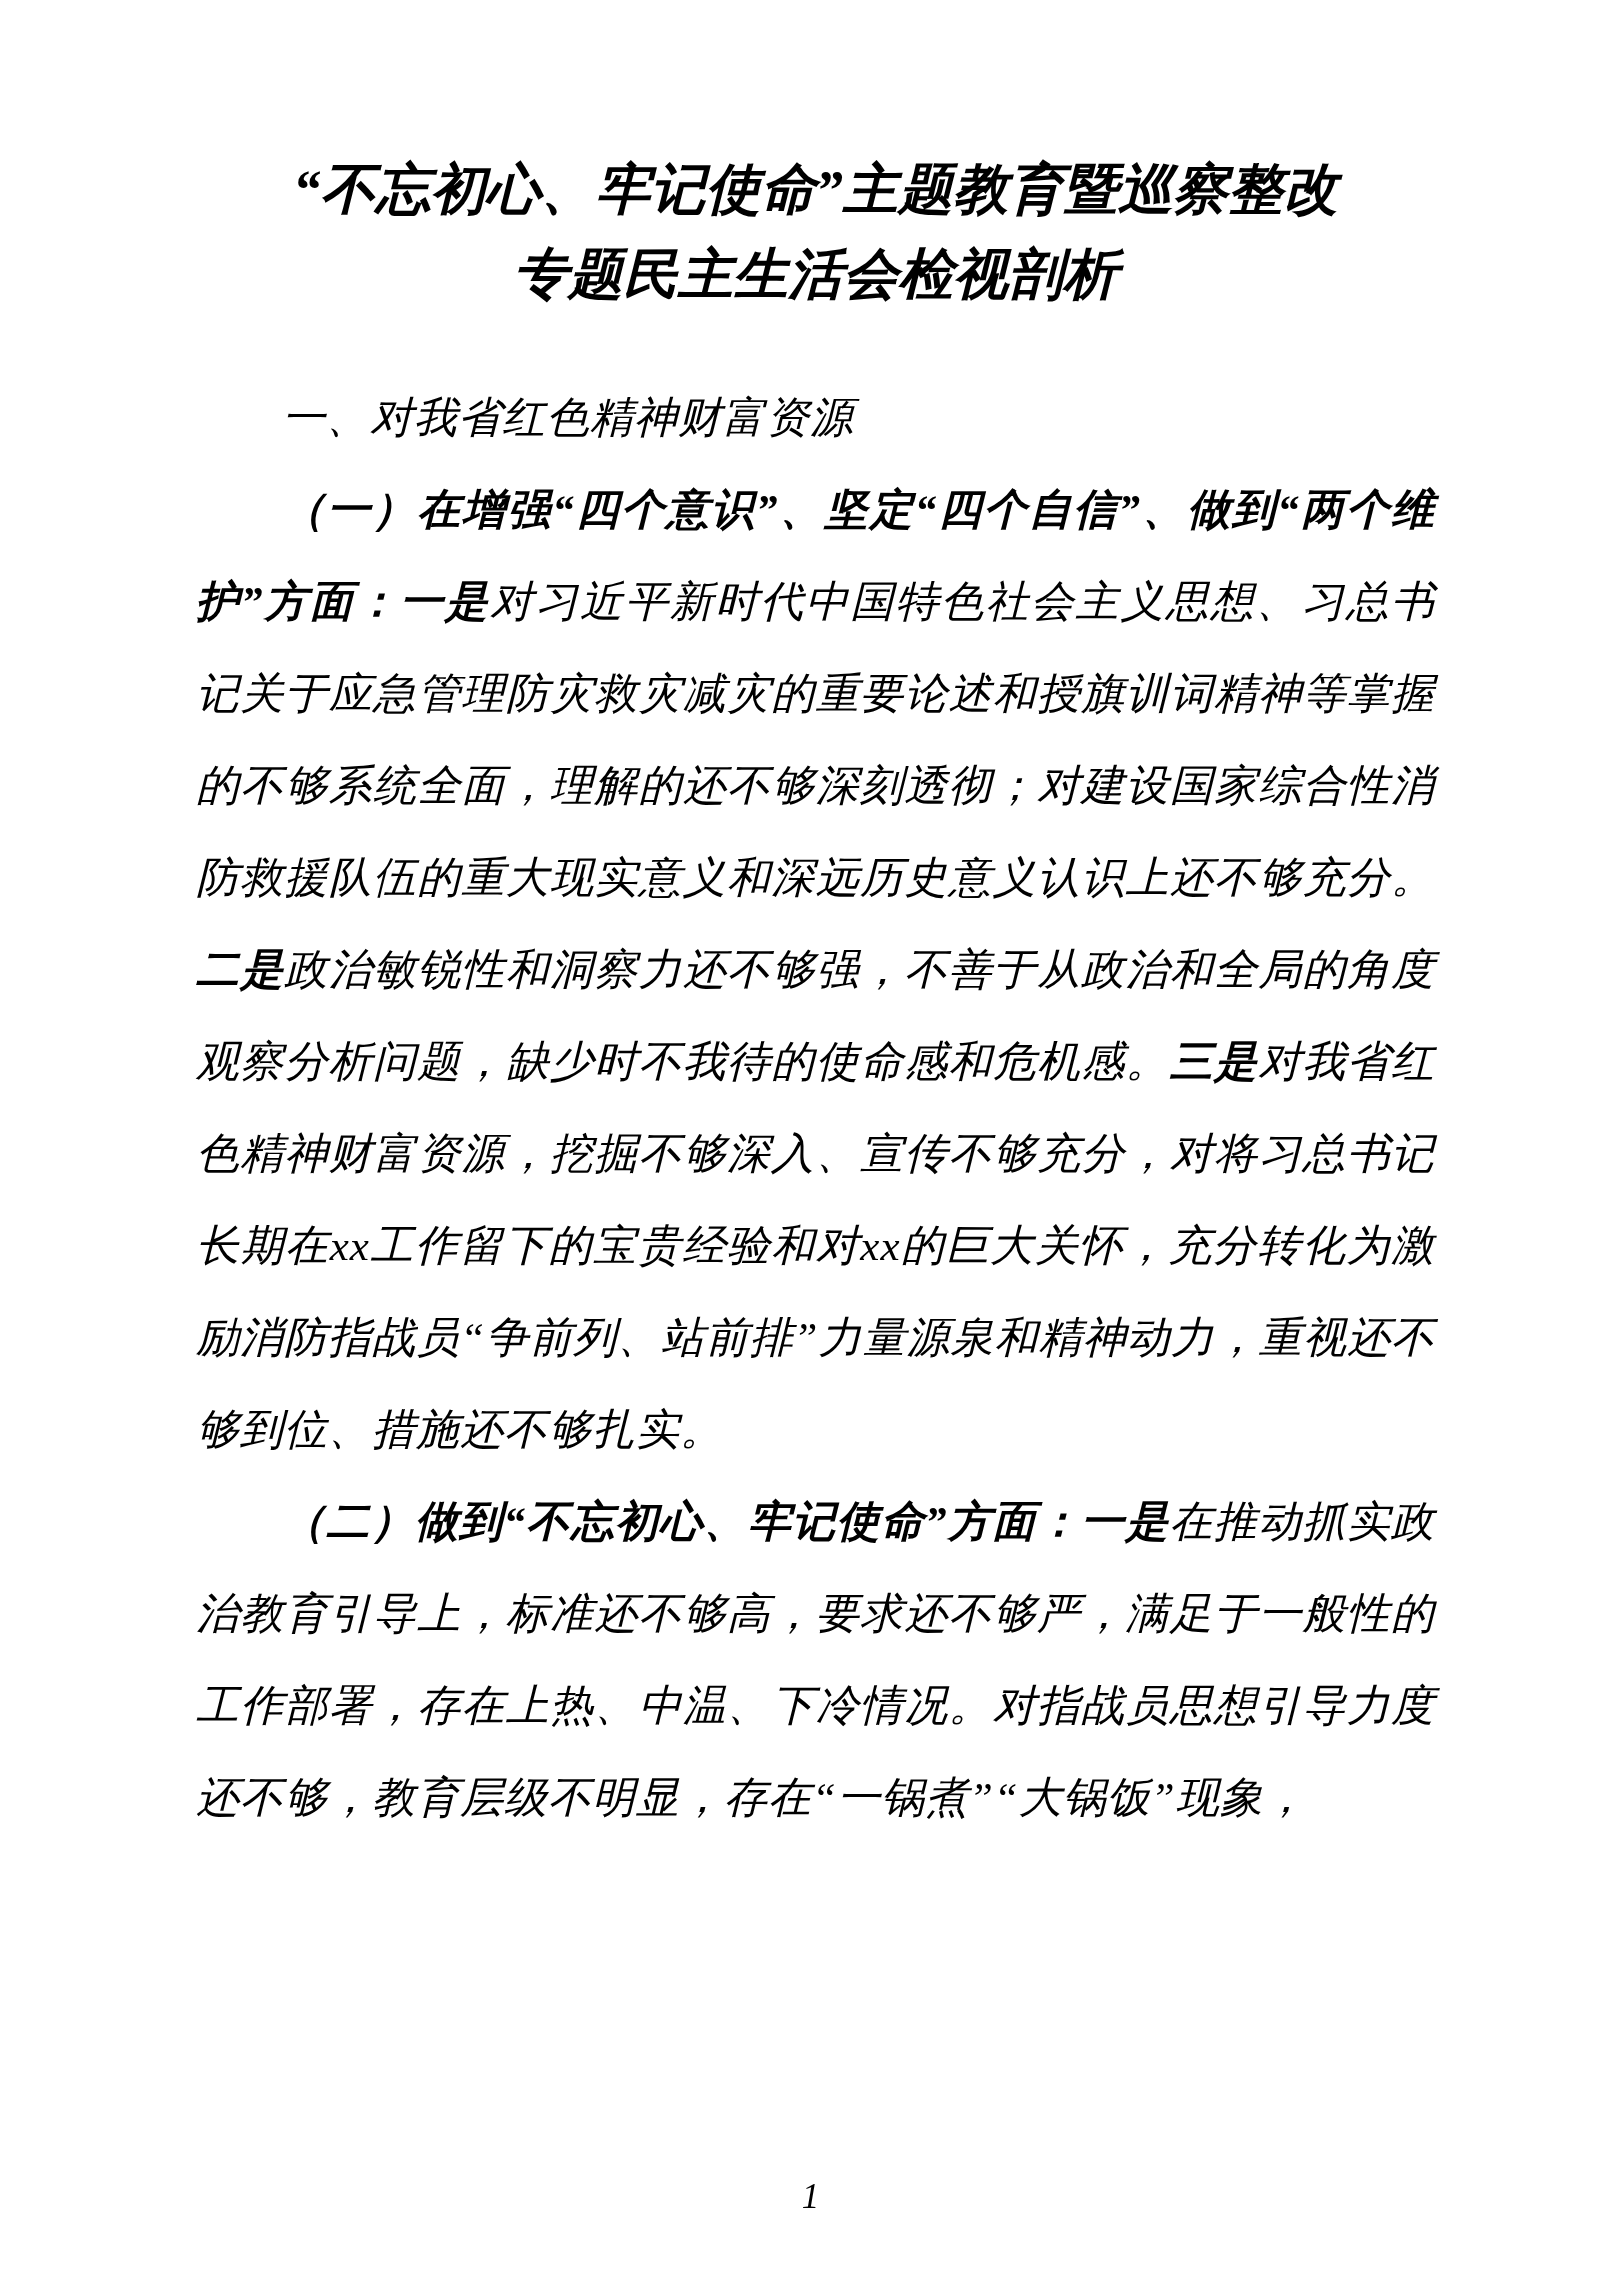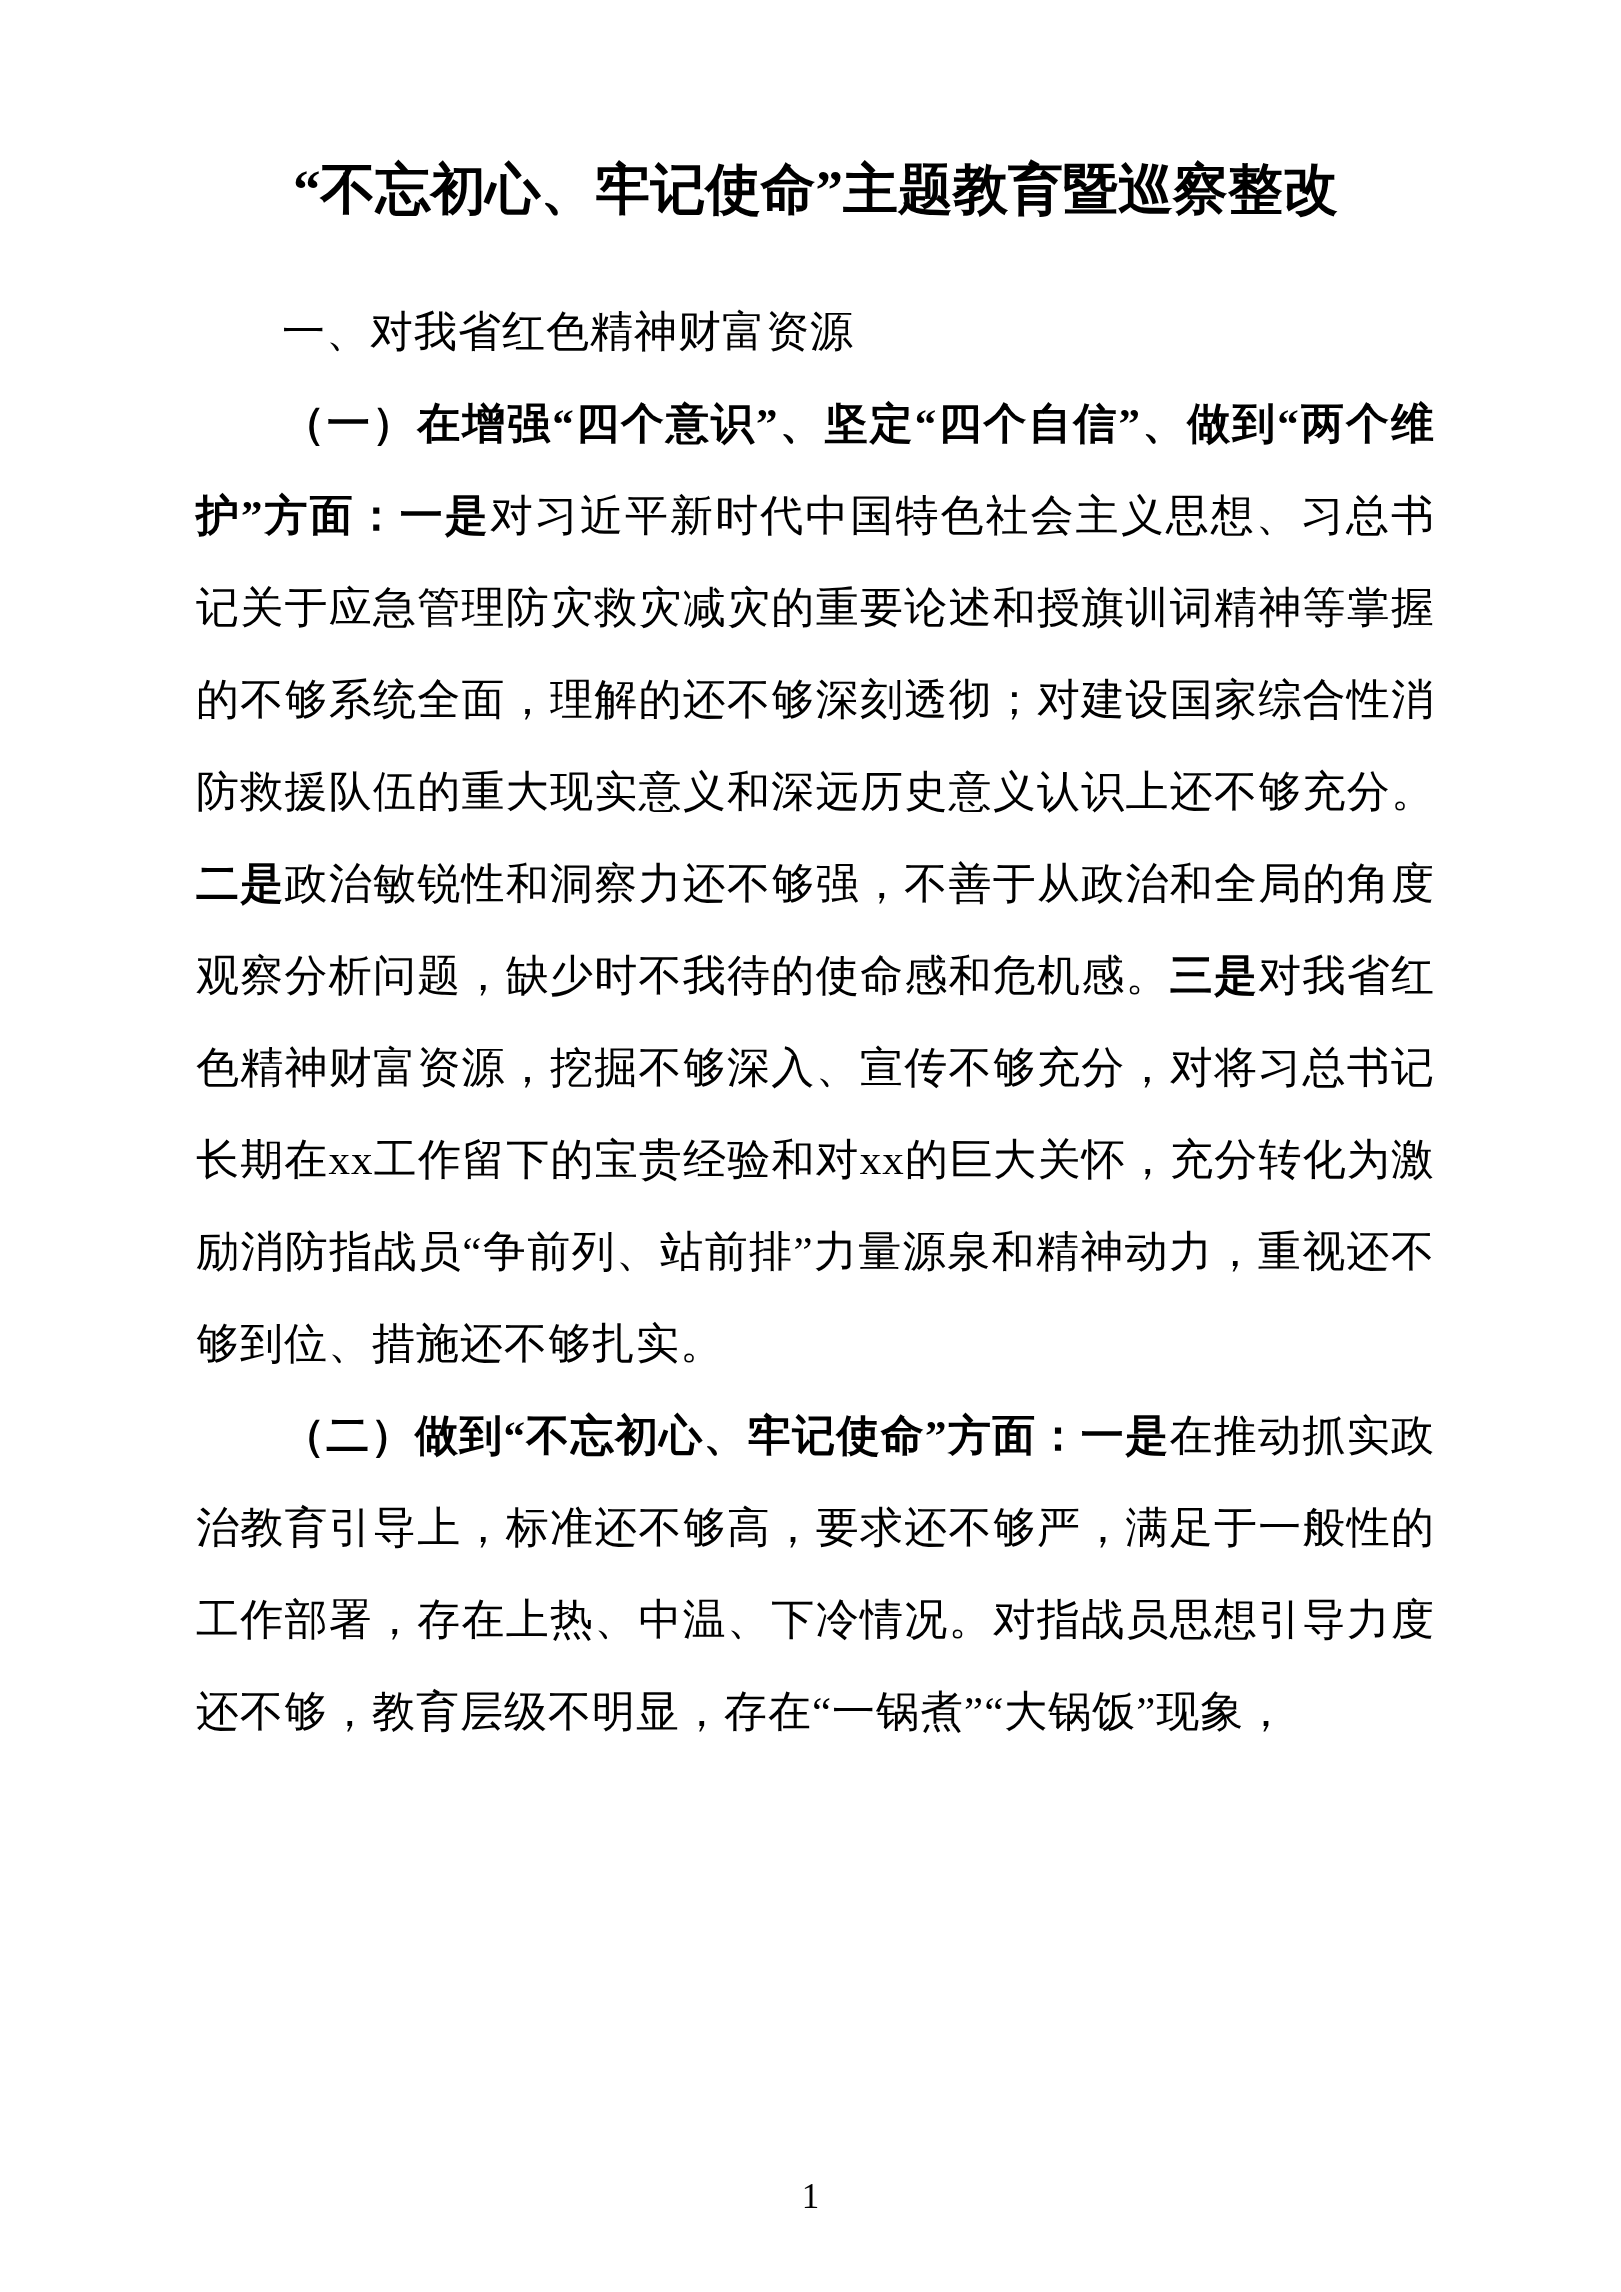--- a/index.html
+++ b/index.html
@@ -14,20 +14,21 @@
     color: #000000;
   }
   .page {
     position: relative;
     box-sizing: border-box;
     width: 1621px;
     height: 2293px;
     padding: 147px 186px 118px 196px;
     background: #ffffff;
     overflow: hidden;
+    font-style: italic;
   }
   .doc-title {
     text-align: center;
     font-weight: bold;
     font-size: 55px;
     line-height: 1.55;
     margin: 0 0 54px 0;
   }
   .doc-title .title-line {
     display: block;
@@ -52,20 +53,21 @@
     font-size: 35px;
   }
 </style>
 </head>
 <body>
 
 <div class="page">
 
   <h1 class="doc-title">
     <span class="title-line">“不忘初心、牢记使命”主题教育暨巡察整改</span>
+    <span class="title-line">专题民主生活会检视剖析</span>
   </h1>
 
   <div class="body-text">
       <p><span>一、对我省红色精神财富资源</span></p>
       <p><span class="bold">（一）在增强“四个意识”、坚定“四个自信”、做到“两个维护”方面：一是</span><span>对习近平新时代中国特色社会主义思想、习总书记关于应急管理防灾救灾减灾的重要论述和授旗训词精神等掌握的不够系统全面，理解的还不够深刻透彻；对建设国家综合性消防救援队伍的重大现实意义和深远历史意义认识上还不够充分。</span><span class="bold">二是</span><span>政治敏锐性和洞察力还不够强，不善于从政治和全局的角度观察分析问题，缺少时不我待的使命感和危机感。</span><span class="bold">三是</span><span>对我省红色精神财富资源，挖掘不够深入、宣传不够充分，对将习总书记长期在xx工作留下的宝贵经验和对xx的巨大关怀，充分转化为激励消防指战员“争前列、站前排”力量源泉和精神动力，重视还不够到位、措施还不够扎实。</span></p>
       <p><span class="bold">（二）做到“不忘初心、牢记使命”方面：一是</span><span>在推动抓实政治教育引导上，标准还不够高，要求还不够严，满足于一般性的工作部署，存在上热、中温、下冷情况。对指战员思想引导力度还不够，教育层级不明显，存在“一锅煮”“大锅饭”现象，</span></p>
     </div>
 
   <div class="page-number">1</div>
 

